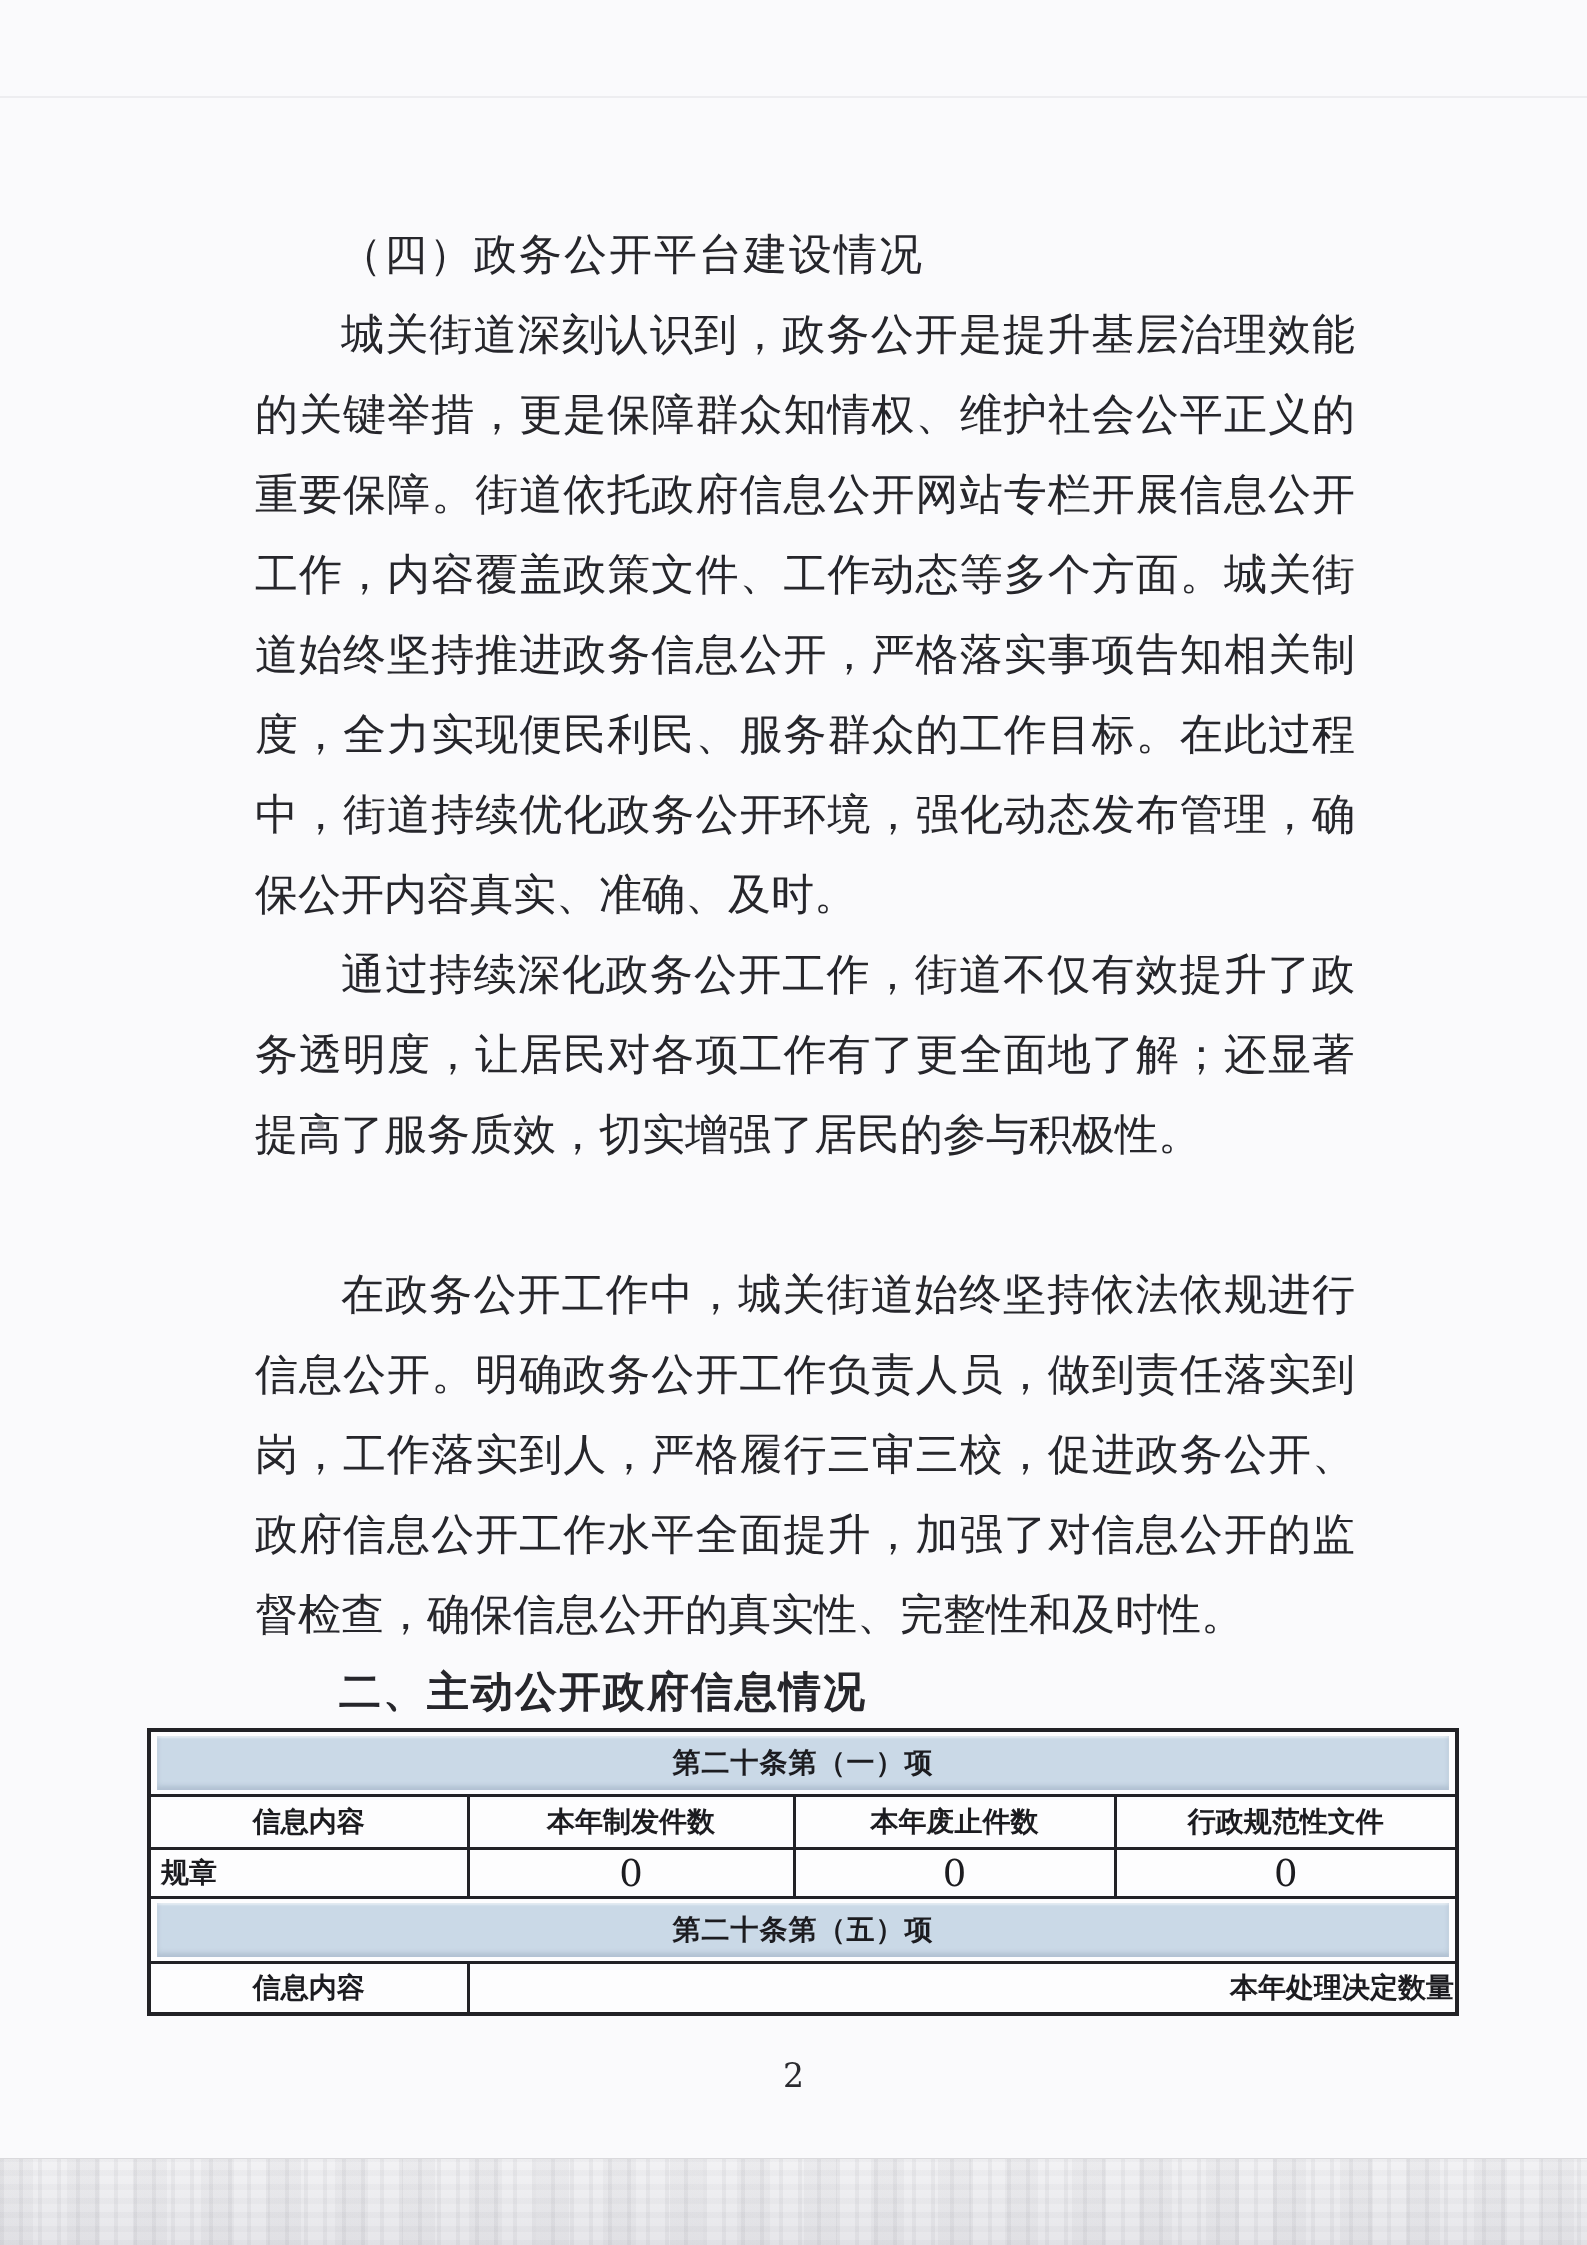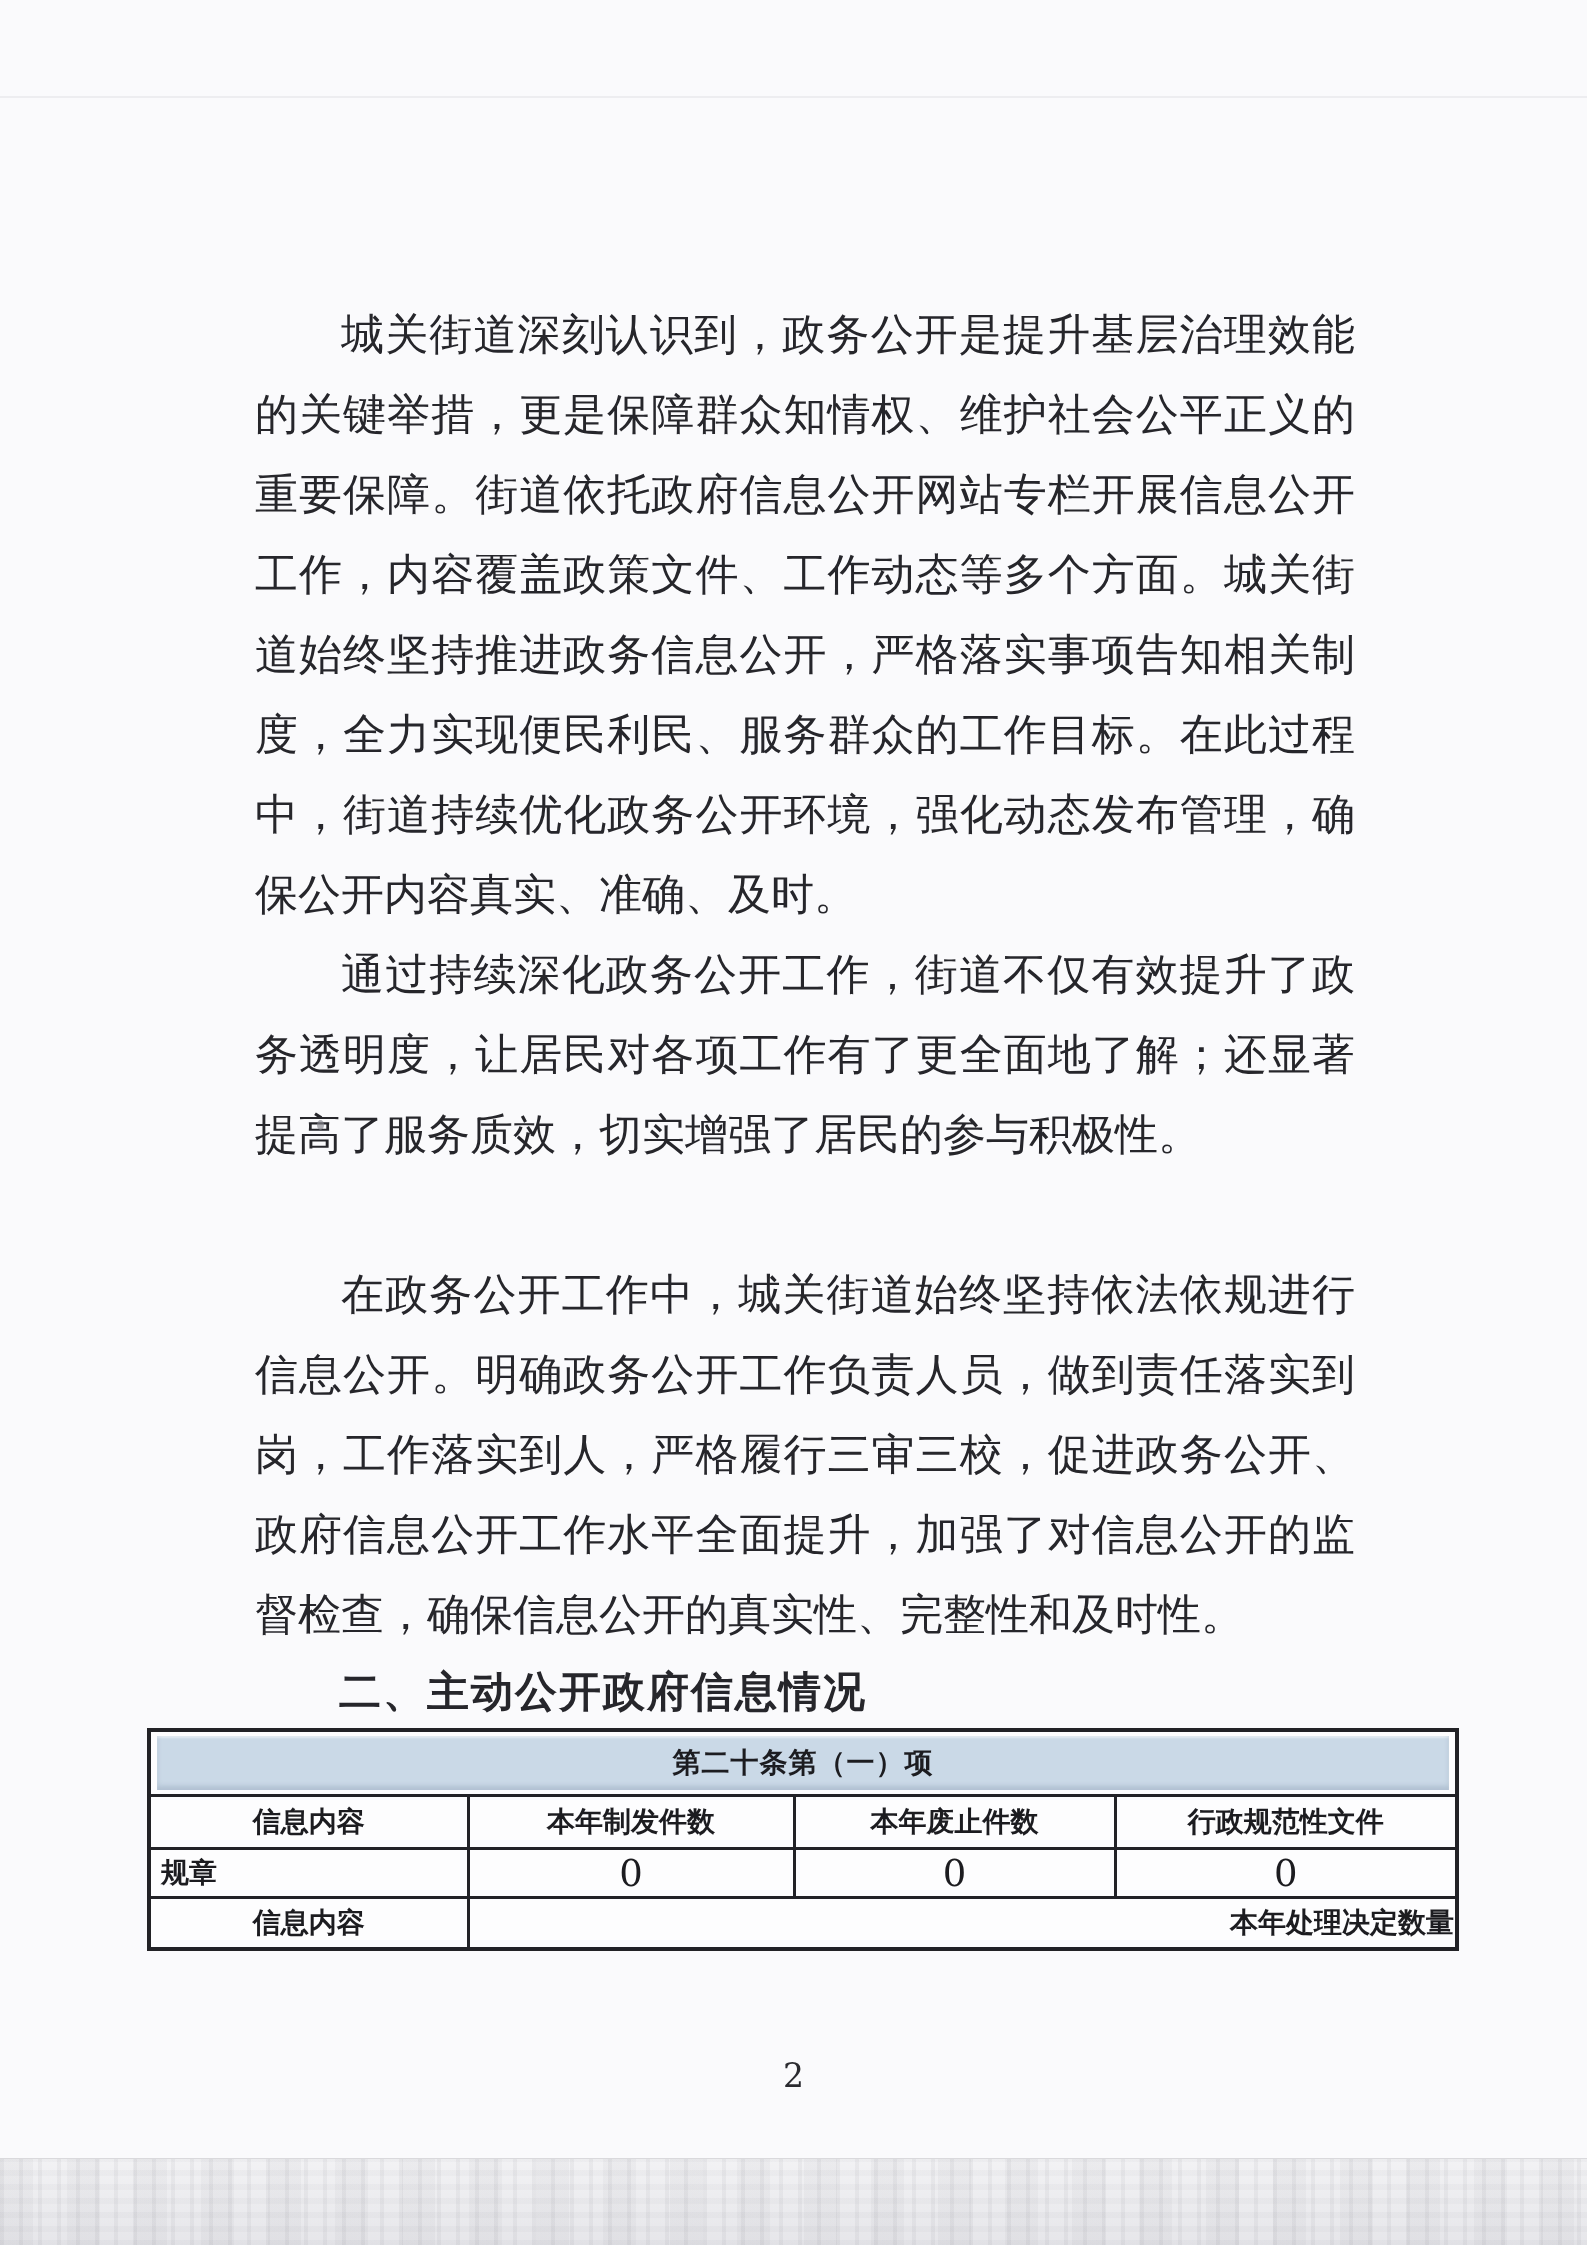--- a/index.html
+++ b/index.html
@@ -76,20 +76,21 @@
     text-align:center; font-size:33px; color:#2b2b30;
   }
 </style>
 </head>
 <body>
 
 <div class="page">
 
   <div class="scan-line-top"></div>
 
+  <div class="sec-heading h4">（四）政务公开平台建设情况</div>
 
   <div class="para p1">城关街道深刻认识到，政务公开是提升基层治理效能的关键举措，更是保障群众知情权、维护社会公平正义的重要保障。街道依托政府信息公开网站专栏开展信息公开工作，内容覆盖政策文件、工作动态等多个方面。城关街道始终坚持推进政务信息公开，严格落实事项告知相关制度，全力实现便民利民、服务群众的工作目标。在此过程中，街道持续优化政务公开环境，强化动态发布管理，确保公开内容真实、准确、及时。</div>
 
   <div class="para p2">通过持续深化政务公开工作，街道不仅有效提升了政务透明度，让居民对各项工作有了更全面地了解；还显著提高了服务质效，切实增强了居民的参与积极性。</div>
 
   <div class="scan-speck"></div>
 
 
   <div class="para p3">在政务公开工作中，城关街道始终坚持依法依规进行信息公开。明确政务公开工作负责人员，做到责任落实到岗，工作落实到人，严格履行三审三校，促进政务公开、政府信息公开工作水平全面提升，加强了对信息公开的监督检查，确保信息公开的真实性、完整性和及时性。</div>
 
@@ -114,20 +115,25 @@
         <td class="head-cell">本年废止件数</td>
         <td class="head-cell">行政规范性文件</td>
       </tr>
       <tr>
         <td class="label-cell">规章</td>
         <td class="num-cell">0</td>
         <td class="num-cell">0</td>
         <td class="num-cell">0</td>
       </tr>
       <tr>
+        <td class="band-cell" colspan="4">
+          <div class="band-fill">第二十条第（五）项</div>
+        </td>
+      </tr>
+      <tr>
         <td class="footer-label">信息内容</td>
         <td class="footer-value" colspan="3">本年处理决定数量</td>
       </tr>
     </tbody>
   </table>
 
   <div class="page-number">2</div>
 
   <div class="scan-bottom"></div>
 

